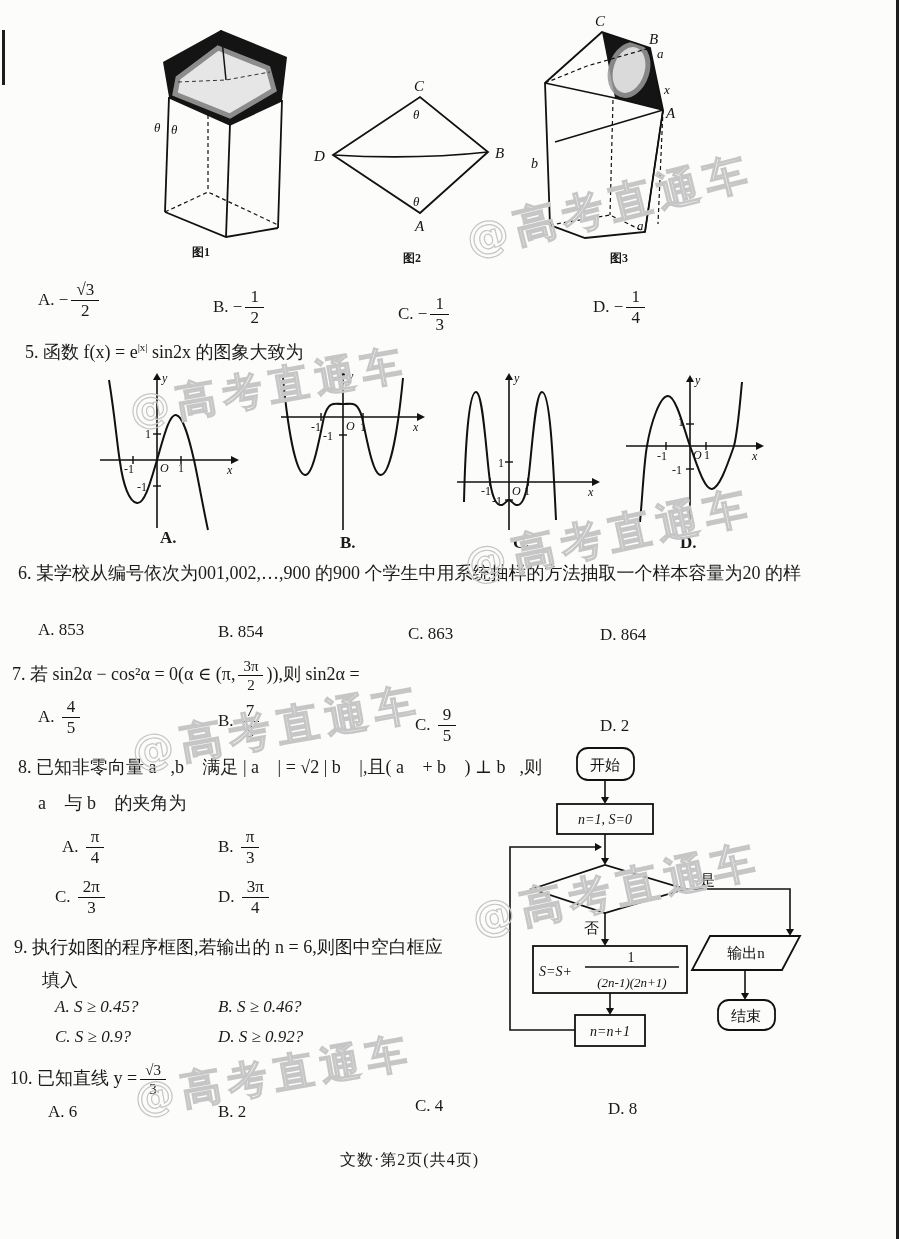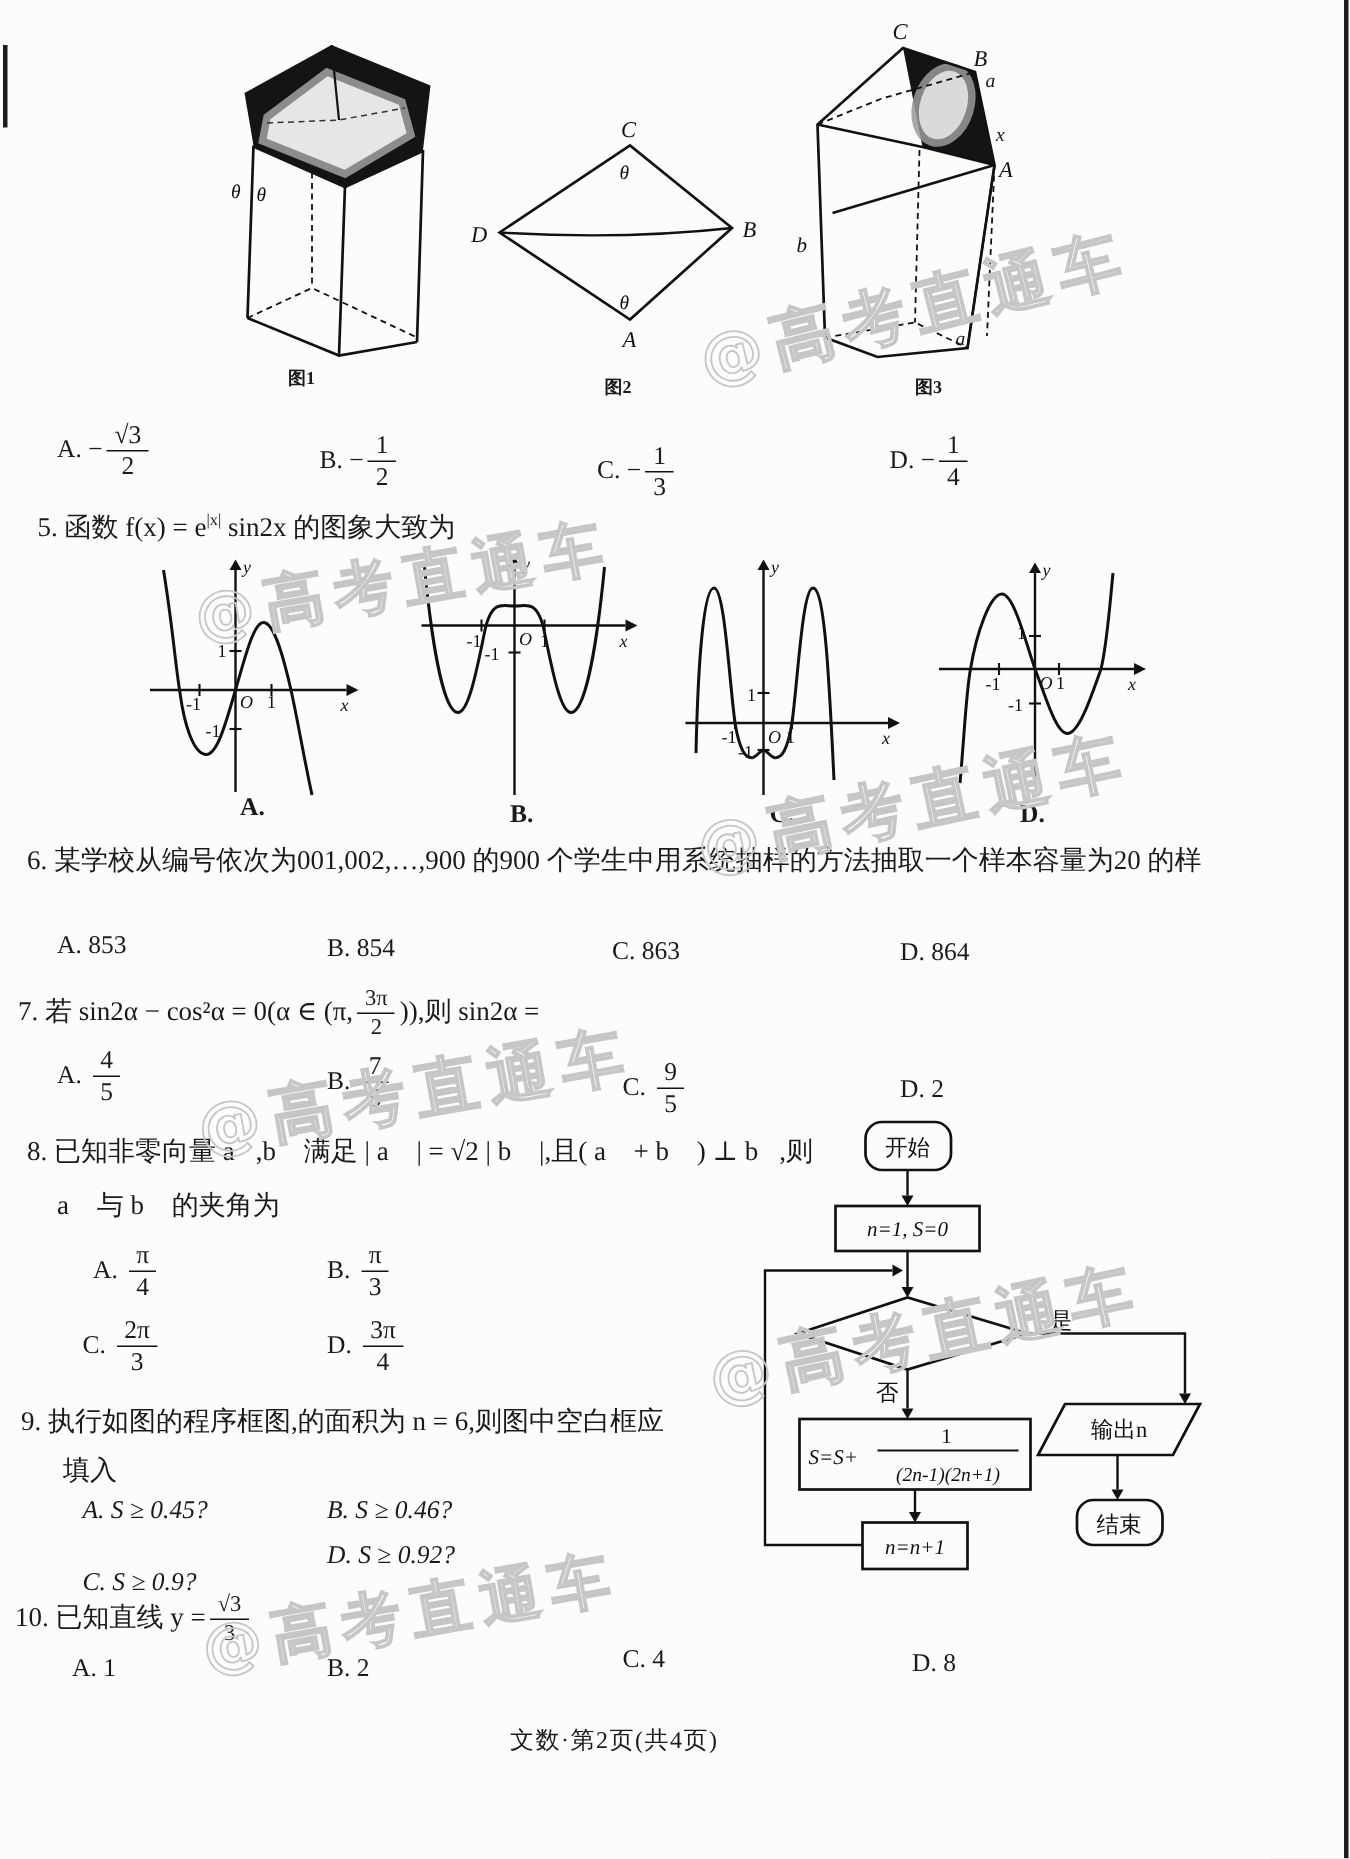--- a/index.html
+++ b/index.html
@@ -254,31 +254,31 @@
     <text class="ital" x="137" y="244" font-size="13" text-anchor="middle">(2n-1)(2n+1)</text>
     <line x1="115" y1="250" x2="115" y2="266" stroke="#111" stroke-width="1.6"></line>
     <polygon points="111,265 119,265 115,272" fill="#111"></polygon>
     <rect x="80" y="272" width="70" height="31" fill="none" stroke="#111" stroke-width="1.8"></rect>
     <text class="ital" x="115" y="293" font-size="14" text-anchor="middle">n=n+1</text>
     <path d="M80,287 L15,287 L15,104 L100,104" fill="none" stroke="#111" stroke-width="1.6"></path>
     <polygon points="100,100 100,108 107,104" fill="#111"></polygon>
   </svg>
 
   <div class="abs qtext" style="left:14px;top:932px;">
-    <span>9.</span> <span>执行如图的程序框图,的面积为 n = 6,则图中空白框应</span>
+    <span>9.</span> <span>执行如图的程序框图,若输出的 n = 6,则图中空白框应</span>
   </div>
   <div class="abs qtext" style="left:42px;top:965px;">填入</div>
   <div class="abs choice ital" style="left:55px;top:997px;">A. S ≥ 0.45?</div>
   <div class="abs choice ital" style="left:218px;top:997px;">B. S ≥ 0.46?</div>
-  <div class="abs choice ital" style="left:55px;top:1027px;margin-top:18px;">C. S ≥ 0.9?</div>
+  <div class="abs choice ital" style="left:55px;top:1027px;">C. S ≥ 0.9?</div>
   <div class="abs choice ital" style="left:218px;top:1027px;">D. S ≥ 0.92?</div>
 
   <div class="abs qtext" style="left:10px;top:1062px;">
     <span>10.</span> <span>已知直线 y =</span><span class="frac" style="font-size:15px;"><span class="num">√3</span><span class="den">3</span></span>
   </div>
-  <div class="abs choice" style="left:48px;top:1102px;">A. 1</div>
+  <div class="abs choice" style="left:48px;top:1102px;">A. 6</div>
   <div class="abs choice" style="left:218px;top:1102px;">B. 2</div>
   <div class="abs choice" style="left:415px;top:1096px;">C. 4</div>
   <div class="abs choice" style="left:608px;top:1099px;">D. 8</div>
 
   <div class="abs footer" style="left:340px;top:1150px;">文数·第2页(共4页)</div>
 
 </div>
 
 </body></html>

